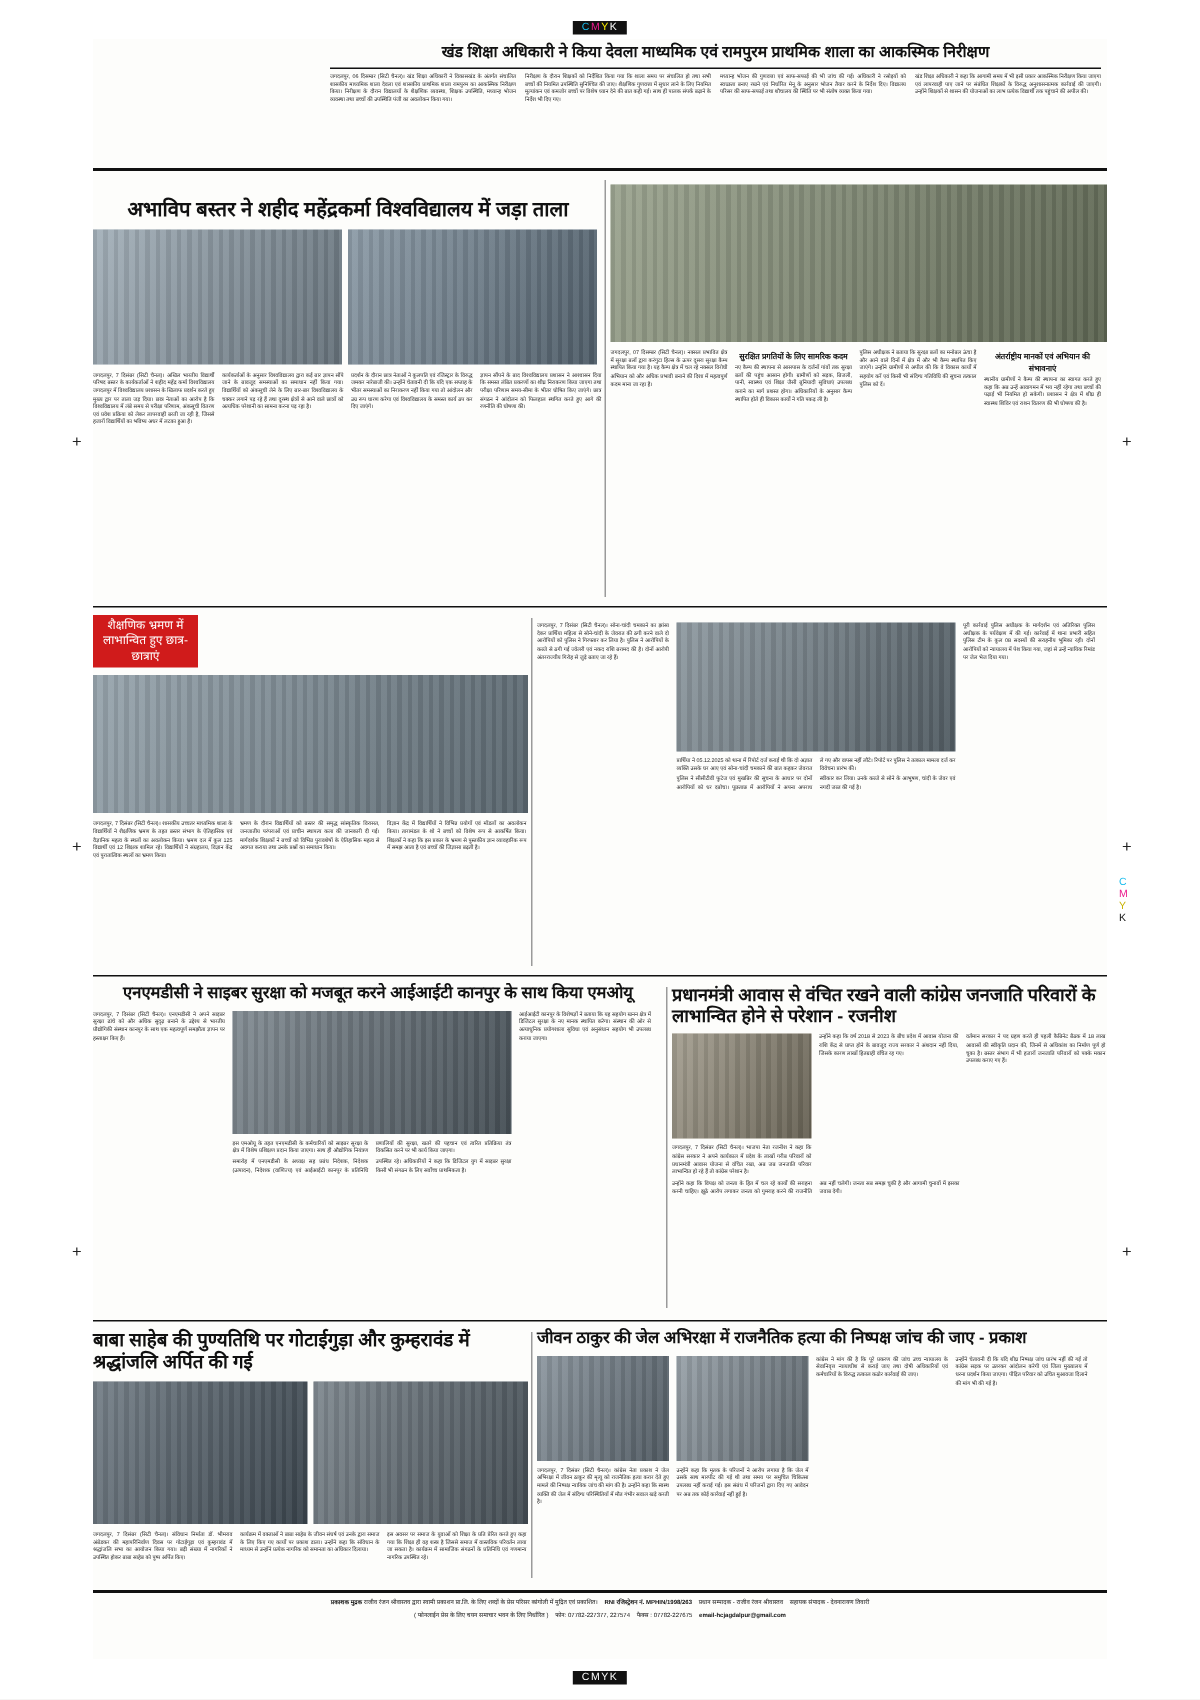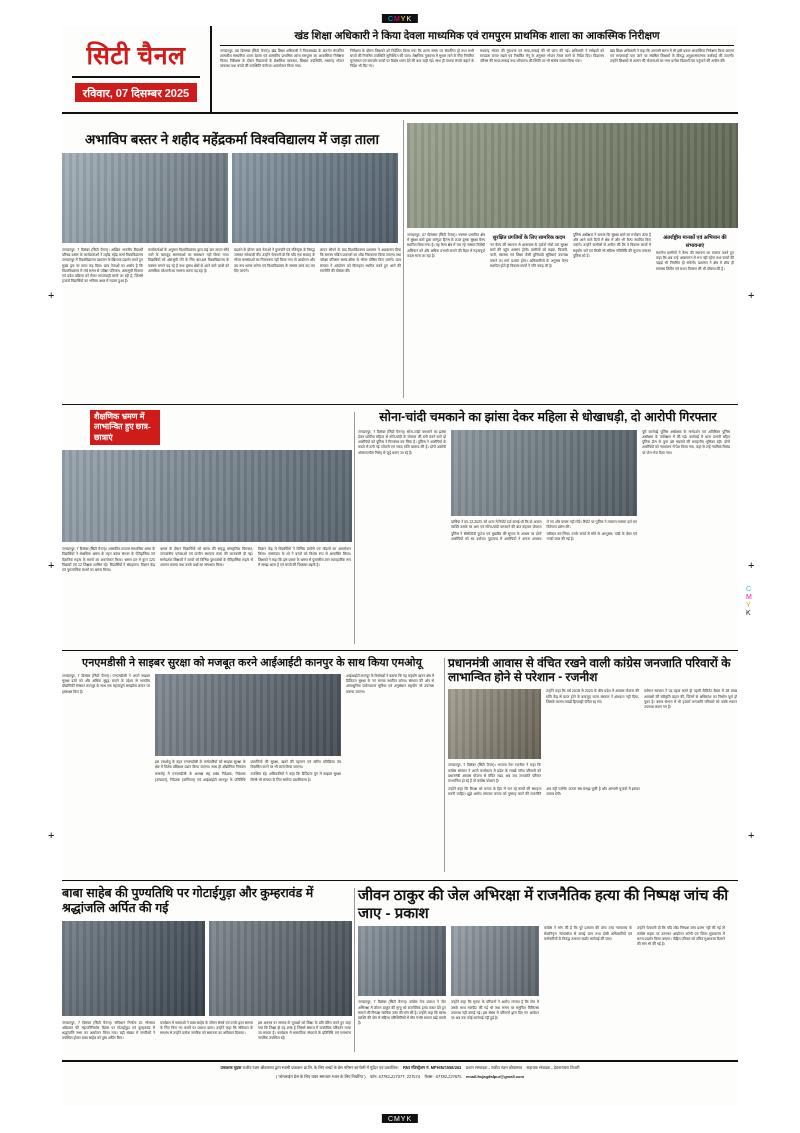--- a/index.html
+++ b/index.html
@@ -62,22 +62,22 @@
   }
 
   
   .sec { position:absolute; }
 
   
   .vline { position:absolute; width:1px; background:#9a9a9a; }
   .hline { position:absolute; height:1px; background:#111; }
 
   .kicker {
-    color:#fff; background:#d01b1b; font-size:8px; font-weight:bold;
-    padding:2px 4px; line-height:1.3; margin-left:28px;
+    color:#fff; background:#d01b1b; font-size:8px; font-weight:normal;
+    padding:2px 4px; line-height:1.3; text-align:center;
   }
   .sub-hl { font-weight:bold; font-size:5.2px; color:#111; }
 
   
   .footer {
     position:absolute; left:0; bottom:0; width:676px; height:46px;
     border-top:2px solid #111; padding-top:3px;
   }
   .footer-line { font-size:4px; text-align:center; color:#111; line-height:1.5; }
   .footer-strong { font-weight:bold; }
@@ -100,25 +100,20 @@
   <div style="position:absolute; left:746px; top:585px; font-size:7px; color:#111; line-height:1.15;">
     <div style="color:#17bced">C</div>
       <div style="color:#ec1b8e">M</div>
       <div style="color:#c8b200">Y</div>
       <div>K</div>
   </div>
 
   <div class="sheet">
 
     <div class="masthead">
-      <div class="mast-left">
-        <div class="mast-title">सिटी चैनल</div>
-        <div class="mast-rule"></div>
-        <div class="mast-date">रविवार, 07 दिसम्बर 2025</div>
-      </div>
       <div class="mast-right">
         <div class="mast-head">खंड शिक्षा अधिकारी ने किया देवला माध्यमिक एवं रामपुरम प्राथमिक शाला का आकस्मिक निरीक्षण</div>
         <div class="mast-cols">
           <div class="col">जगदलपुर, 06 दिसम्बर (सिटी चैनल)। खंड शिक्षा अधिकारी ने विकासखंड के अंतर्गत संचालित शासकीय माध्यमिक शाला देवला एवं शासकीय प्राथमिक शाला रामपुरम का आकस्मिक निरीक्षण किया। निरीक्षण के दौरान विद्यालयों के शैक्षणिक व्यवस्था, शिक्षक उपस्थिति, मध्यान्ह भोजन व्यवस्था तथा बच्चों की उपस्थिति पंजी का अवलोकन किया गया।</div>
           <div class="col">निरीक्षण के दौरान शिक्षकों को निर्देशित किया गया कि शाला समय पर संचालित हो तथा सभी बच्चों की नियमित उपस्थिति सुनिश्चित की जाए। शैक्षणिक गुणवत्ता में सुधार लाने के लिए नियमित मूल्यांकन एवं कमजोर बच्चों पर विशेष ध्यान देने की बात कही गई। साथ ही पालक संपर्क बढ़ाने के निर्देश भी दिए गए।</div>
           <div class="col">मध्यान्ह भोजन की गुणवत्ता एवं साफ-सफाई की भी जांच की गई। अधिकारी ने रसोइयों को स्वच्छता बनाए रखने एवं निर्धारित मेनू के अनुसार भोजन तैयार करने के निर्देश दिए। विद्यालय परिसर की साफ-सफाई तथा शौचालय की स्थिति पर भी संतोष व्यक्त किया गया।</div>
           <div class="col">खंड शिक्षा अधिकारी ने कहा कि आगामी समय में भी इसी प्रकार आकस्मिक निरीक्षण किया जाएगा एवं लापरवाही पाए जाने पर संबंधित शिक्षकों के विरुद्ध अनुशासनात्मक कार्रवाई की जाएगी। उन्होंने शिक्षकों से शासन की योजनाओं का लाभ प्रत्येक विद्यार्थी तक पहुंचाने की अपील की।</div>
         </div>
       </div>
     </div>
@@ -169,21 +164,20 @@
       <div style="display:flex; gap:5px; margin-top:5px;">
         <div class="body-txt" style="width:93px;">जगदलपुर, 7 दिसंबर (सिटी चैनल)। शासकीय उच्चतर माध्यमिक शाला के विद्यार्थियों ने शैक्षणिक भ्रमण के तहत बस्तर संभाग के ऐतिहासिक एवं वैज्ञानिक महत्व के स्थलों का अवलोकन किया। भ्रमण दल में कुल 125 विद्यार्थी एवं 12 शिक्षक शामिल रहे। विद्यार्थियों ने संग्रहालय, विज्ञान केंद्र एवं पुरातात्विक स्थलों का भ्रमण किया।</div>
         <div class="body-txt" style="width:93px;">भ्रमण के दौरान विद्यार्थियों को बस्तर की समृद्ध सांस्कृतिक विरासत, जनजातीय परंपराओं एवं प्राचीन स्थापत्य कला की जानकारी दी गई। मार्गदर्शक शिक्षकों ने बच्चों को विभिन्न पुरावशेषों के ऐतिहासिक महत्व से अवगत कराया तथा उनके प्रश्नों का समाधान किया।</div>
         <div class="body-txt" style="width:93px;">विज्ञान केंद्र में विद्यार्थियों ने विभिन्न प्रयोगों एवं मॉडलों का अवलोकन किया। तारामंडल के शो ने बच्चों को विशेष रूप से आकर्षित किया। शिक्षकों ने कहा कि इस प्रकार के भ्रमण से पुस्तकीय ज्ञान व्यावहारिक रूप में समझ आता है एवं बच्चों की जिज्ञासा बढ़ती है।</div>
       </div>
     </div>
 
     <div class="vline" style="left:292px; top:386px; height:232px;"></div>
 
     <div class="sec" style="left:296px; top:384px; width:380px; height:236px;">
-      <div class="hl" style="font-size:12.5px; text-align:center;">सोना-चांदी चमकाने का झांसा देकर महिला से धोखाधड़ी, दो आरोपी गिरफ्तार</div>
       <div style="display:flex; gap:5px; margin-top:5px;">
         <div class="body-txt" style="width:88px;">जगदलपुर, 7 दिसंबर (सिटी चैनल)। सोना-चांदी चमकाने का झांसा देकर प्रार्थिया महिला से सोने-चांदी के जेवरात की ठगी करने वाले दो आरोपियों को पुलिस ने गिरफ्तार कर लिया है। पुलिस ने आरोपियों के कब्जे से ठगी गई ज्वेलरी एवं नकद राशि बरामद की है। दोनों आरोपी अंतरराज्यीय गिरोह से जुड़े बताए जा रहे हैं।</div>
         <div style="width:186px;">
           <div class="photo" style="width:186px; height:86px; background:#6f7d86;"></div>
           <div class="body-txt" style="margin-top:4px; column-count:2; column-gap:5px;">प्रार्थिया ने 05.12.2025 को थाना में रिपोर्ट दर्ज कराई थी कि दो अज्ञात व्यक्ति उसके घर आए एवं सोना-चांदी चमकाने की बात कहकर जेवरात ले गए और वापस नहीं लौटे। रिपोर्ट पर पुलिस ने तत्काल मामला दर्ज कर विवेचना प्रारंभ की।</div>
           <div class="body-txt" style="margin-top:2px; column-count:2; column-gap:5px;">पुलिस ने सीसीटीवी फुटेज एवं मुखबिर की सूचना के आधार पर दोनों आरोपियों को धर दबोचा। पूछताछ में आरोपियों ने अपना अपराध स्वीकार कर लिया। उनके कब्जे से सोने के आभूषण, चांदी के जेवर एवं नगदी जब्त की गई है।</div>
         </div>
         <div class="body-txt" style="width:88px;">पूरी कार्रवाई पुलिस अधीक्षक के मार्गदर्शन एवं अतिरिक्त पुलिस अधीक्षक के पर्यवेक्षण में की गई। कार्रवाई में थाना प्रभारी सहित पुलिस टीम के कुल 08 सदस्यों की सराहनीय भूमिका रही। दोनों आरोपियों को न्यायालय में पेश किया गया, जहां से उन्हें न्यायिक रिमांड पर जेल भेज दिया गया।</div>
       </div>
     </div>
@@ -229,21 +223,21 @@
       <div style="display:flex; gap:5px; margin-top:5px;">
         <div class="body-txt" style="width:93px;">जगदलपुर, 7 दिसंबर (सिटी चैनल)। संविधान निर्माता डॉ. भीमराव अंबेडकर की महापरिनिर्वाण दिवस पर गोटाईगुड़ा एवं कुम्हरावंड में श्रद्धांजलि सभा का आयोजन किया गया। बड़ी संख्या में नागरिकों ने उपस्थित होकर बाबा साहेब को पुष्प अर्पित किए।</div>
         <div class="body-txt" style="width:93px;">कार्यक्रम में वक्ताओं ने बाबा साहेब के जीवन संघर्ष एवं उनके द्वारा समाज के लिए किए गए कार्यों पर प्रकाश डाला। उन्होंने कहा कि संविधान के माध्यम से उन्होंने प्रत्येक नागरिक को समानता का अधिकार दिलाया।</div>
         <div class="body-txt" style="width:93px;">इस अवसर पर समाज के युवाओं को शिक्षा के प्रति प्रेरित करते हुए कहा गया कि शिक्षा ही वह शस्त्र है जिससे समाज में वास्तविक परिवर्तन लाया जा सकता है। कार्यक्रम में सामाजिक संगठनों के प्रतिनिधि एवं गणमान्य नागरिक उपस्थित रहे।</div>
       </div>
     </div>
 
     <div class="vline" style="left:292px; top:862px; height:164px;"></div>
 
     <div class="sec" style="left:296px; top:860px; width:380px; height:168px;">
-      <div class="hl" style="font-size:15px;">जीवन ठाकुर की जेल अभिरक्षा में राजनैतिक हत्या की निष्पक्ष जांच की जाए - प्रकाश</div>
+      <div class="hl" style="font-size:11px;">जीवन ठाकुर की जेल अभिरक्षा में राजनैतिक हत्या की निष्पक्ष जांच की जाए - प्रकाश</div>
       <div style="display:flex; gap:5px; margin-top:5px;">
         <div style="width:88px;">
           <div class="photo" style="width:88px; height:70px; background:#6d7a85;"></div>
           <div class="body-txt" style="margin-top:4px;">जगदलपुर, 7 दिसंबर (सिटी चैनल)। कांग्रेस नेता प्रकाश ने जेल अभिरक्षा में जीवन ठाकुर की मृत्यु को राजनैतिक हत्या करार देते हुए मामले की निष्पक्ष न्यायिक जांच की मांग की है। उन्होंने कहा कि स्वस्थ व्यक्ति की जेल में संदिग्ध परिस्थितियों में मौत गंभीर सवाल खड़े करती है।</div>
         </div>
         <div style="width:88px;">
           <div class="photo" style="width:88px; height:70px; background:#7b8790;"></div>
           <div class="body-txt" style="margin-top:4px;">उन्होंने कहा कि मृतक के परिजनों ने आरोप लगाया है कि जेल में उसके साथ मारपीट की गई थी तथा समय पर समुचित चिकित्सा उपलब्ध नहीं कराई गई। इस संबंध में परिजनों द्वारा दिए गए आवेदन पर अब तक कोई कार्रवाई नहीं हुई है।</div>
         </div>
         <div class="body-txt" style="width:88px;">कांग्रेस ने मांग की है कि पूरे प्रकरण की जांच उच्च न्यायालय के सेवानिवृत्त न्यायाधीश से कराई जाए तथा दोषी अधिकारियों एवं कर्मचारियों के विरुद्ध तत्काल कठोर कार्रवाई की जाए।</div>

